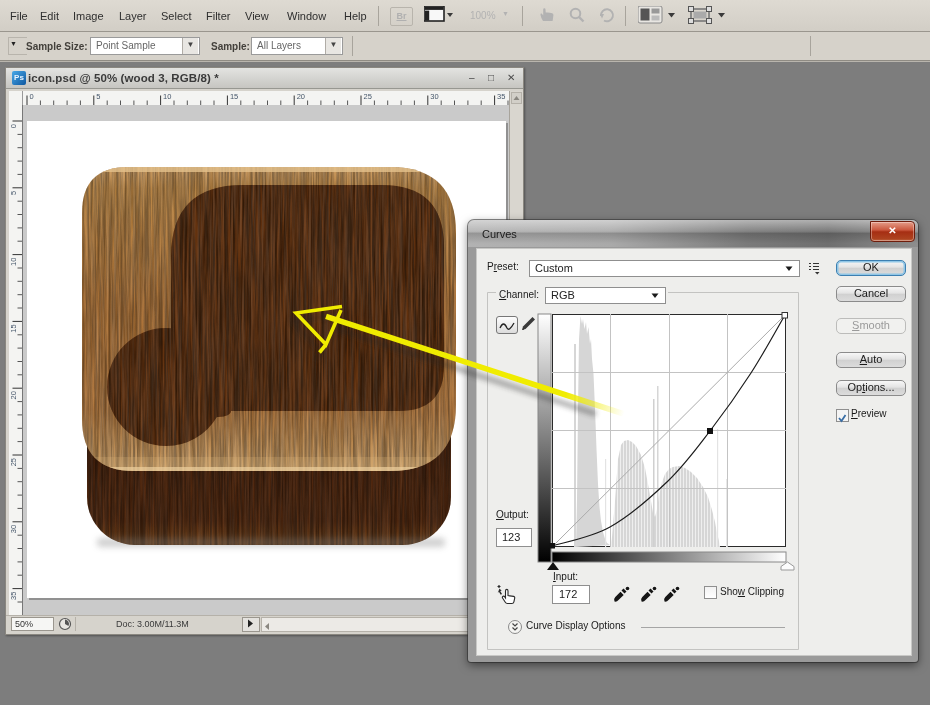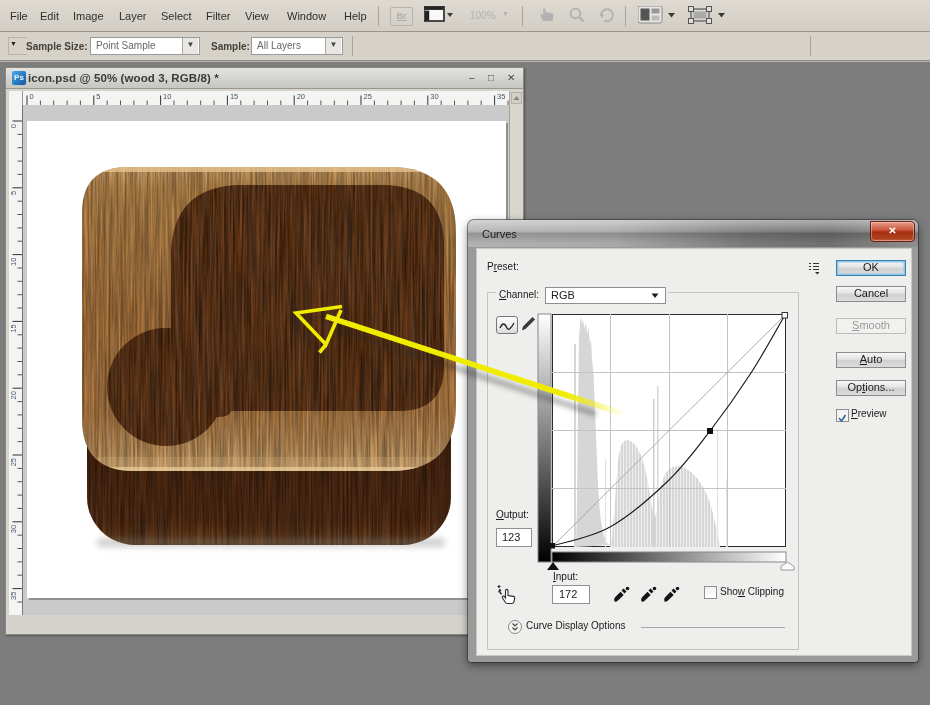--- a/index.html
+++ b/index.html
@@ -53,21 +53,21 @@
                   linear-gradient(90deg,#b2b2b2,#a9a9a9 32%,#7a7a7a 62%,#6f6f6f 80%,#8e8e8e 100%);}
   #dlg .title{position:absolute;left:14px;top:8px;font-size:11px;color:#1c1c1c;}
   #closebtn{position:absolute;left:402px;top:1px;width:43px;height:19px;border-radius:0 4px 4px 4px;
             background:linear-gradient(#e59d89,#cb583e 42%,#a62e13 52%,#ad421f 88%,#c06744);
             border:1px solid #6e1d0c;color:#fff;font-size:10px;text-align:center;line-height:17px;font-weight:bold;
             box-shadow:inset 0 0 0 1px rgba(255,255,255,.35);}
   #client{position:absolute;left:8px;top:28px;width:434px;height:406px;background:#eeeeec;
           border:1px solid #c8c8c6;}
   #client .lbl{font-size:10px;color:#1a1a1a;}
   .btn{position:absolute;width:68px;height:14px;background:linear-gradient(#f7f7f7,#e3e3e3 45%,#d0d0d0 50%,#dcdcdc);
-       border:1px solid #8b8b8b;border-radius:0;font-size:11px;color:#1a1a1a;text-align:center;line-height:13px;}
+       border:1px solid #8b8b8b;border-radius:5px;font-size:11px;color:#1a1a1a;text-align:center;line-height:13px;}
   .btn.focus{box-shadow:0 0 0 1.5px #90c6e6 inset;border-color:#3c7fb1;}
   .btn.dis{background:#f1f1ef;border-color:#bcbcba;color:#9a9a9a;}
   .ibox{position:absolute;background:#fff;border:1px solid #8f8f8f;font-size:11px;color:#222;}
   .cb{position:absolute;width:11px;height:11px;background:#fff;border:1px solid #8f8f8f;}
   
   #arrow{left:0;top:0;width:930px;height:705px;pointer-events:none;z-index:50;}
 </style>
 </head>
 <body>
 
@@ -328,28 +328,55 @@
         </g>
       </svg>
     </div>
   </div>
   <div id="vsb">
     <div style="position:absolute;left:1px;top:1px;width:11px;height:12px;background:#d2cfc8;border:1px solid #b5b1a9;box-sizing:border-box;"></div>
     <svg width="13" height="12" style="position:absolute;left:0;top:2px;">
         <path d="M6.5,3 l3,4 -6,0 z" fill="#8a8780"></path>
       </svg>
   </div>
+  <div id="statusbar">
+    <div class="sbox" style="left:5px;top:1px;width:41px;height:12px;">
+        <span style="position:absolute;left:3px;top:1px;">50%</span>
+      </div>
+    <svg width="14" height="14" style="position:absolute;left:52px;top:1px;">
+      <circle cx="7" cy="7" r="5.5" fill="#e8e6e2" stroke="#555" stroke-width="1.2"></circle>
+      <path d="M7,7 L7,2.5 A4.5,4.5 0 0 1 10.5,9 z" fill="#555"></path>
+    </svg>
+    <div class="vsep" style="left:69px;top:1px;height:14px;background:#b5b1a9;"></div>
+    <div style="position:absolute;left:110px;top:3px;font-size:9px;color:#3a3a3a;">Doc: 3.00M/11.3M</div>
+    <div style="position:absolute;left:236px;top:1px;width:16px;height:13px;background:#e4e2de;border:1px solid #9a968e;">
+      <svg width="14" height="11" style="position:absolute;left:0;top:0;">
+          <path d="M5,1.5 l5,4 -5,4 z" fill="#222"></path>
+        </svg>
+    </div>
+    <div style="position:absolute;left:255px;top:1px;width:207px;height:13px;background:#eceae6;border:1px solid #b5b1a9;">
+      <svg width="10" height="11">
+          <path d="M7,2 l-4,3.5 4,3.5 z" fill="#8a8780"></path>
+        </svg>
+    </div>
+  </div>
 </div>
 
 <div id="dlg" class="abs">
   <div id="tbar"></div>
     <div class="title">Curves</div>
   <div id="closebtn">✕</div>
   <div id="client">
     <div class="lbl" style="left:10px;top:12px;">P<u>r</u>eset:</div>
+    <div class="combo" style="left:52px;top:11px;width:269px;height:15px;border-color:#8f8f8f;">
+      <div class="tx" style="color:#222;font-size:11px;top:1px;">Custom</div>
+      <svg style="position:absolute;right:6px;top:5px;" width="8" height="6">
+          <path d="M0.5,0.5 h7 l-3.5,4.5 z" fill="#1a1a1a"></path>
+        </svg>
+    </div>
     <svg width="14" height="13" style="position:absolute;left:330px;top:13px;">
       <path d="M2,1.5 h2 M2,4.5 h2 M2,7.5 h2 M6,1.5 h6 M6,4.5 h6 M6,7.5 h6" stroke="#333" stroke-width="1"></path>
       <path d="M8,10 h4.5 l-2.25,2.5 z" fill="#333"></path>
     </svg>
     <div class="btn focus" style="left:359px;top:11px;">OK</div>
     <div class="btn" style="left:359px;top:37px;">Cancel</div>
     <div class="btn dis" style="left:359px;top:69px;"><u>S</u>mooth</div>
     <div class="btn" style="left:359px;top:103px;"><u>A</u>uto</div>
     <div class="btn" style="left:359px;top:131px;">Op<u>t</u>ions...</div>
     <div class="cb" style="left:359px;top:160px;background:#f4f4f4;border-color:#8f8f8f;">

